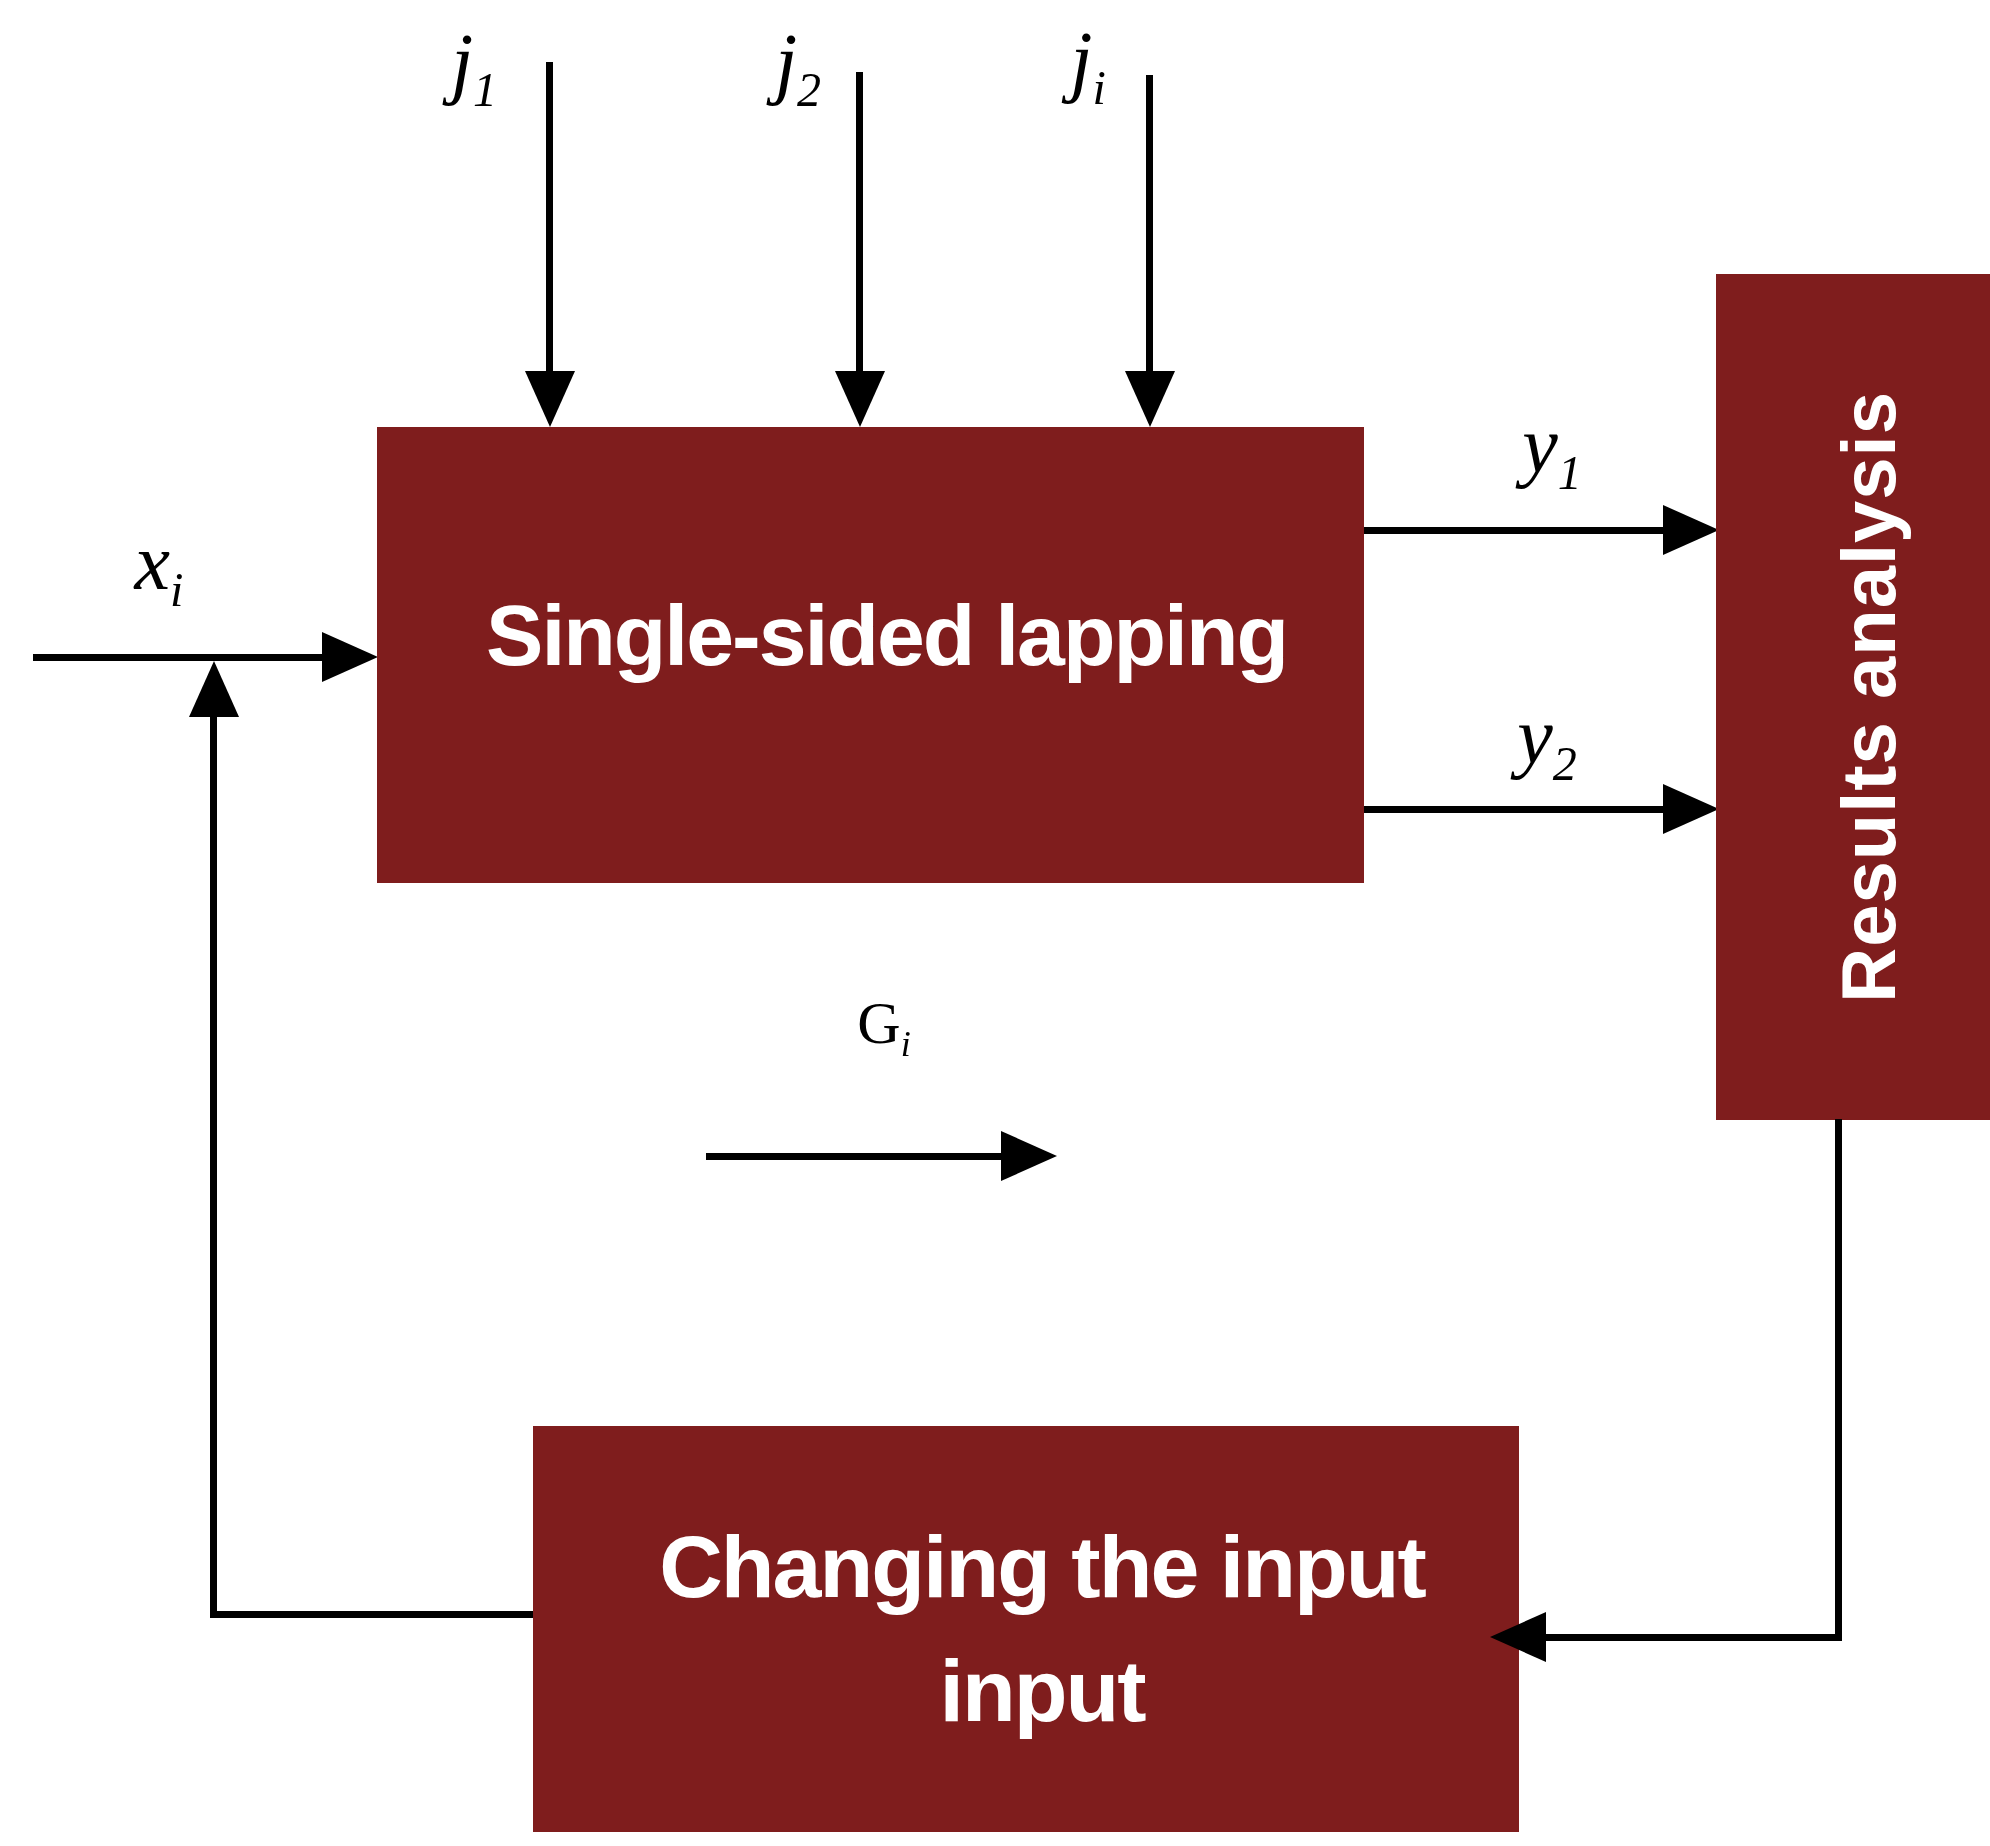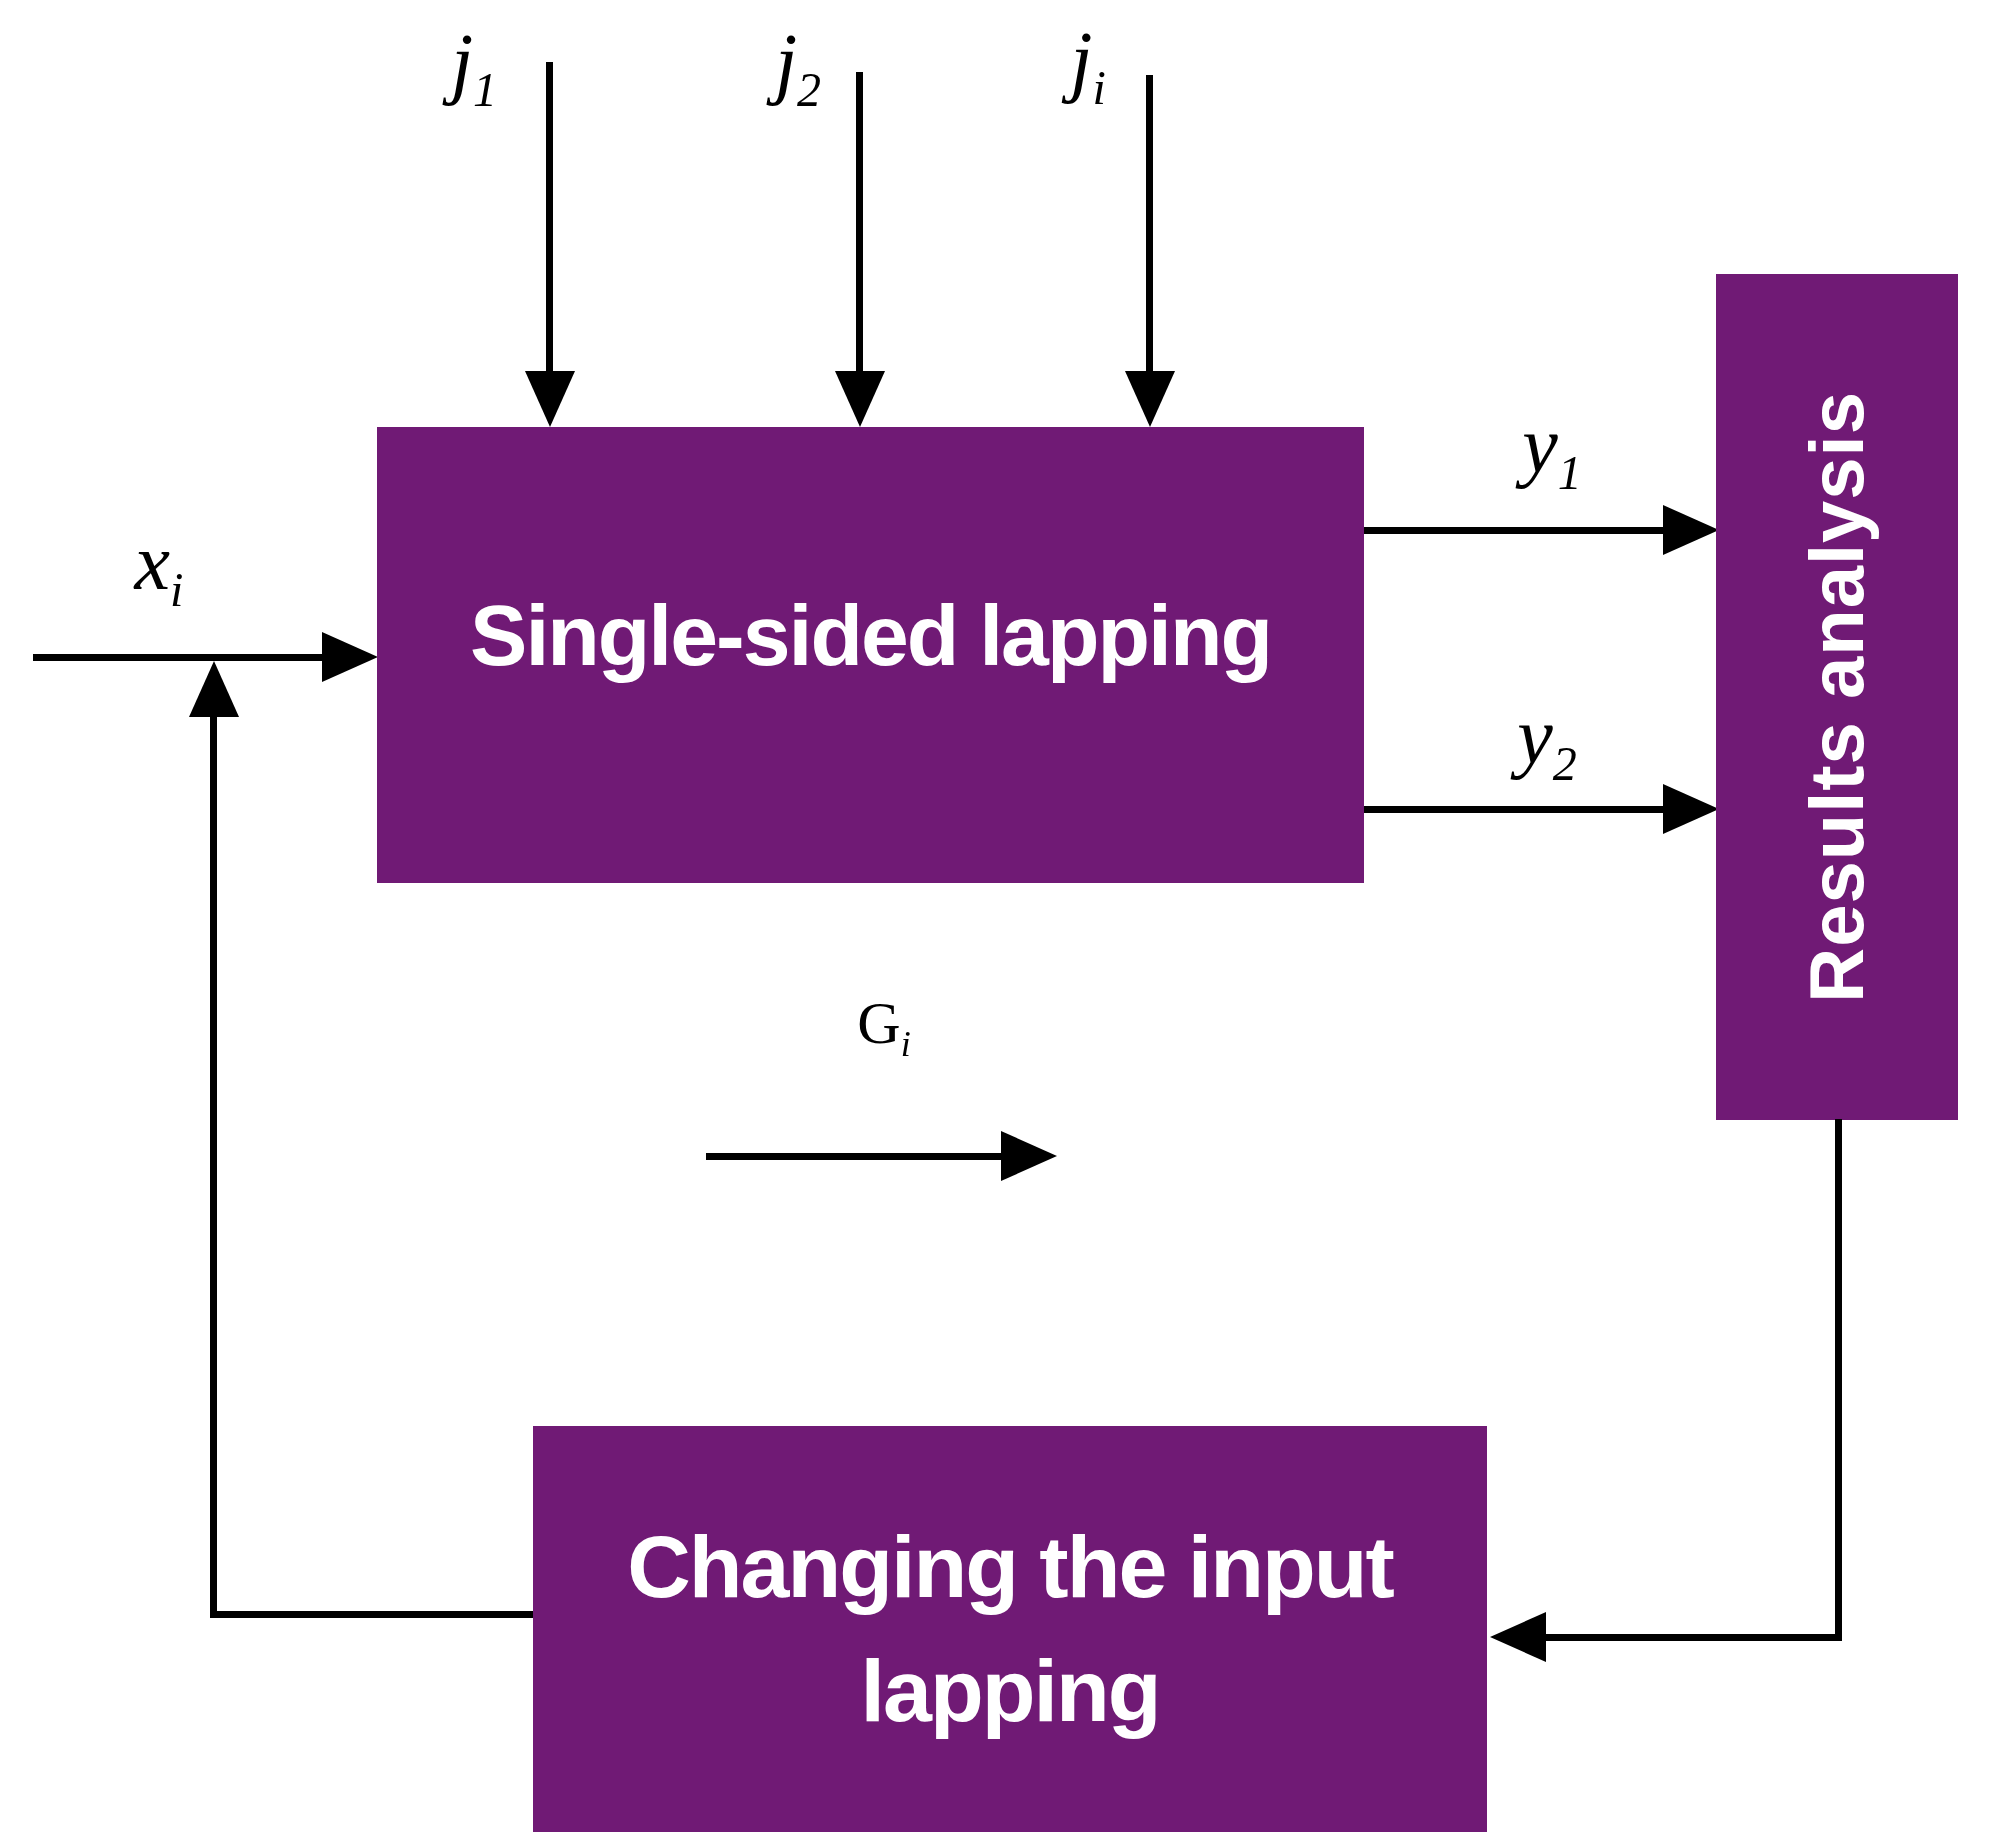--- a/index.html
+++ b/index.html
@@ -1,23 +1,23 @@
 <!DOCTYPE html>
 <html><head>
 <meta charset="utf-8">
 <style>
   html,body{margin:0;padding:0;background:#ffffff;}
   .canvas{
     position:relative;width:1991px;height:1847px;background:#ffffff;
     font-family:"Liberation Sans",sans-serif;overflow:hidden;
   }
   .box{
-    position:absolute;background:#701a75;color:#ffffff;
+    position:absolute;background:#7f1d1d;color:#ffffff;
     display:flex;align-items:center;justify-content:center;
-    font-weight:bold;text-align:center;
+    font-weight:bold;text-align:center;padding-left:32px;
   }
   .line{position:absolute;background:#000000;}
   .ah{position:absolute;width:0;height:0;}
   .ah-down{border-left:25px solid transparent;border-right:25px solid transparent;border-top:56px solid #000000;}
   .ah-up{border-left:25px solid transparent;border-right:25px solid transparent;border-bottom:56px solid #000000;}
   .ah-right{border-top:25px solid transparent;border-bottom:25px solid transparent;border-left:56px solid #000000;}
   .ah-left{border-top:25px solid transparent;border-bottom:25px solid transparent;border-right:56px solid #000000;}
   .var{
     position:absolute;transform:translate(-50%,-50%);
     font-family:"Liberation Serif",serif;font-style:italic;
@@ -83,21 +83,21 @@
 
   <div class="var" style="left:884px;top:1023px;font-style:normal;font-size:60px;">
     <span>G</span><sub style="font-style:italic;">i</sub>
   </div>
   <div class="line" style="left:706px;top:1153px;width:296px;height:7px;"></div>
   <div class="ah ah-right" style="left:1001px;top:1131px;"></div>
 
   <div class="box" style="left:533px;top:1426px;width:954px;height:406px;">
     <div class="changing-lines">
       <span>Changing the input</span>
-      <span>lapping</span>
+      <span>input</span>
     </div>
   </div>
 
   <div class="line" style="left:1835px;top:1119px;width:7px;height:521px;"></div>
   <div class="line" style="left:1544px;top:1634px;width:298px;height:7px;"></div>
   <div class="ah ah-left" style="left:1490px;top:1612px;"></div>
 
   <div class="line" style="left:210px;top:1611px;width:323px;height:7px;"></div>
   <div class="line" style="left:210px;top:715px;width:7px;height:902px;"></div>
   <div class="ah ah-up" style="left:189px;top:661px;"></div>

